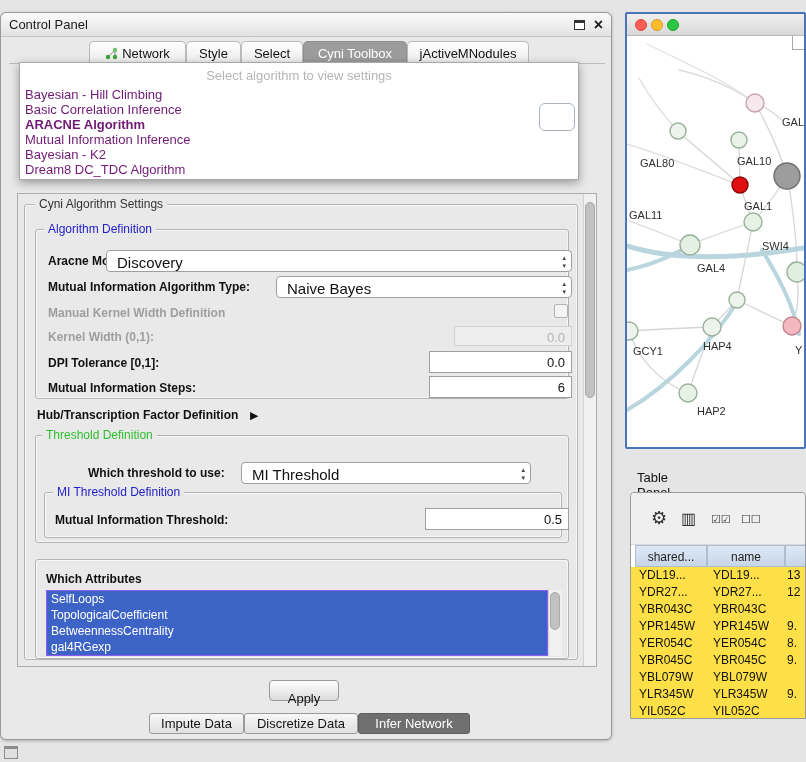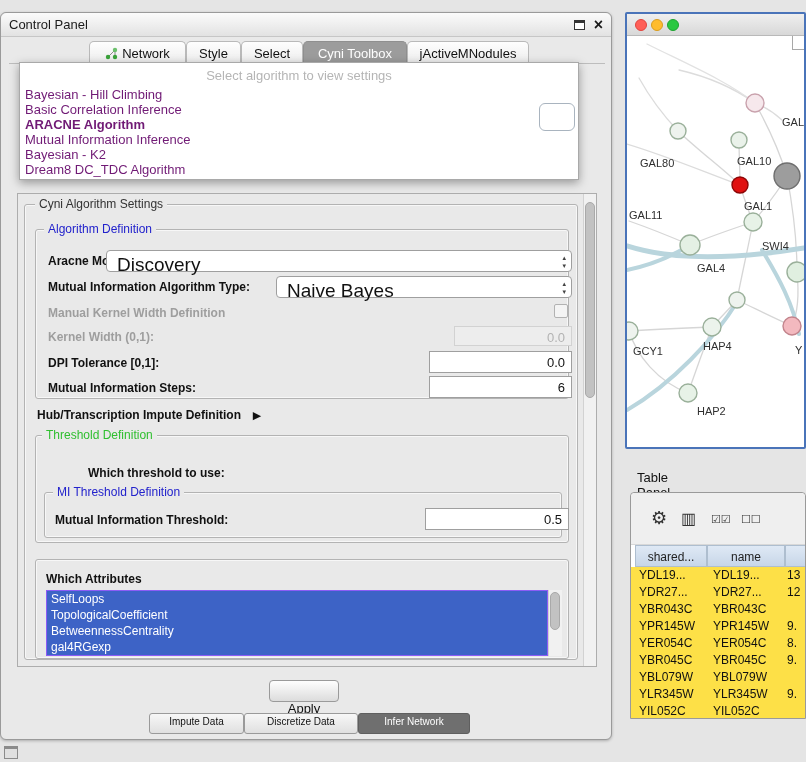--- a/index.html
+++ b/index.html
@@ -35,38 +35,38 @@
   .group{position:absolute;border:1px solid #b3b3b3;border-radius:3px;box-shadow:inset 0 0 0 1px rgba(255,255,255,.65)}
   .gtitle{position:absolute;top:-8px;background:#e9e9e9;padding:0 4px;font-size:12px;color:#333;white-space:nowrap}
   .gtitle.blue{color:#2222cc}
   .gtitle.green{color:#2fbf2f}
 
   .lbl{position:absolute;font-size:12px;font-weight:bold;color:#111;white-space:nowrap}
   .lbl.dis{color:#9e9e9e}
   .plain{font-weight:normal}
 
   .combo{position:absolute;height:22px;background:#fff;border:1px solid #9f9f9f;border-radius:4px}
-  .combo-val{position:absolute;left:10px;top:3px;font-size:19px;color:#111;white-space:nowrap}
+  .combo-val{position:absolute;left:10px;top:3px;font-size:15px;color:#111;white-space:nowrap}
   .combo-arrow{position:absolute;right:5px;top:3px;display:flex;flex-direction:column;align-items:center}
   .combo-arrow i{font-style:normal;font-size:7px;line-height:8px;color:#444}
 
   .field{position:absolute;background:#fff;border:1px solid #9f9f9f;font-size:13px;text-align:right;padding:3px 6px 0 0}
   .field.disabled{background:#ededed;border-color:#d2d2d2;color:#b3b3b3}
 
   .cb{position:absolute;width:14px;height:14px;background:#f4f4f4;border:1px solid #b2b2b2;border-radius:2px}
 
   .exp{font-size:11px;margin-left:8px;color:#111}
   .lblx{font-size:12px;font-weight:bold}
   .lblx.plain{font-weight:normal}
 
   #attr-list{position:absolute;background:#a3a3a3;border:1px solid #8b5cf6;overflow:hidden}
   .attr-item{height:16px;background:#3d63c6;color:#fff;font-size:12px;padding:1px 0 0 4px;white-space:nowrap}
 
-  .btn{position:absolute;background:linear-gradient(#fefefe,#dcdcdc);border:1px solid #9a9a9a;border-radius:4px;text-align:center;font-size:13px;padding-top:20px}
-  .btab{position:absolute;top:700px;height:21px;border:1px solid #9a9a9a;background:linear-gradient(#f7f7f7,#e0e0e0);text-align:center;font-size:10px;padding-top:2px;border-radius:3px;color:#111}
+  .btn{position:absolute;background:linear-gradient(#fefefe,#dcdcdc);border:1px solid #9a9a9a;border-radius:4px;text-align:center;font-size:13px;padding-top:10px}
+  .btab{position:absolute;top:700px;height:21px;border:1px solid #9a9a9a;background:linear-gradient(#f7f7f7,#e0e0e0);text-align:center;font-size:13px;padding-top:2px;border-radius:3px;color:#111}
   .btab.dark{background:#6f6f6f;color:#fff;border-color:#5f5f5f}
 
   
   #net{left:625px;top:8px;width:181px;height:437px;border:2px solid #4a74b9;background:#fff;border-radius:2px;overflow:hidden}
   #net-title{position:absolute;left:0;top:0;right:0;height:22px;background:linear-gradient(#efefef,#d8d8d8);border-bottom:1px solid #b9b9b9}
   .tl{position:absolute;top:5px;width:12px;height:12px;border-radius:50%}
   #net-canvas{position:absolute;left:0;top:22px;right:0;bottom:0;background:#fff;overflow:hidden}
   #net-svg{width:100%;height:100%;font-family:"Liberation Sans",sans-serif}
   #net-cut{position:absolute;right:-1px;top:-3px;width:13px;height:17px;background:#fff;border:1px solid #a8a8a8}
 
@@ -161,28 +161,35 @@
             <span>0.0</span>
           </div>
 
           <span class="lbl" style="left:12px;top:151px">Mutual Information Steps:</span>
           <div class="field" style="left:393px;top:146px;width:143px;height:22px">
             <span>6</span>
           </div>
         </div>
 
         <div class="abs" style="left:12px;top:202px">
-          <span class="lblx">Hub/Transcription Impute Definition</span>
+          <span class="lblx">Hub/Transcription Factor Definition</span>
           <span class="exp">▶</span>
         </div>
 
         <div class="group" style="left:10px;top:230px;width:534px;height:108px">
           <span class="gtitle green" style="left:6px">Threshold Definition</span>
 
           <span class="lbl" style="left:52px;top:30px">Which threshold to use:</span>
+          <div class="combo" style="left:205px;top:26px;width:290px">
+            <span class="combo-val">MI Threshold</span>
+            <span class="combo-arrow">
+                <i>▴</i>
+                <i>▾</i>
+              </span>
+          </div>
 
           <div class="group" style="left:8px;top:56px;width:518px;height:46px">
             <span class="gtitle blue" style="left:8px">MI Threshold Definition</span>
             <span class="lbl" style="left:10px;top:20px">Mutual Information Threshold:</span>
             <div class="field" style="left:380px;top:15px;width:144px;height:22px">
               <span>0.5</span>
             </div>
           </div>
         </div>
 

